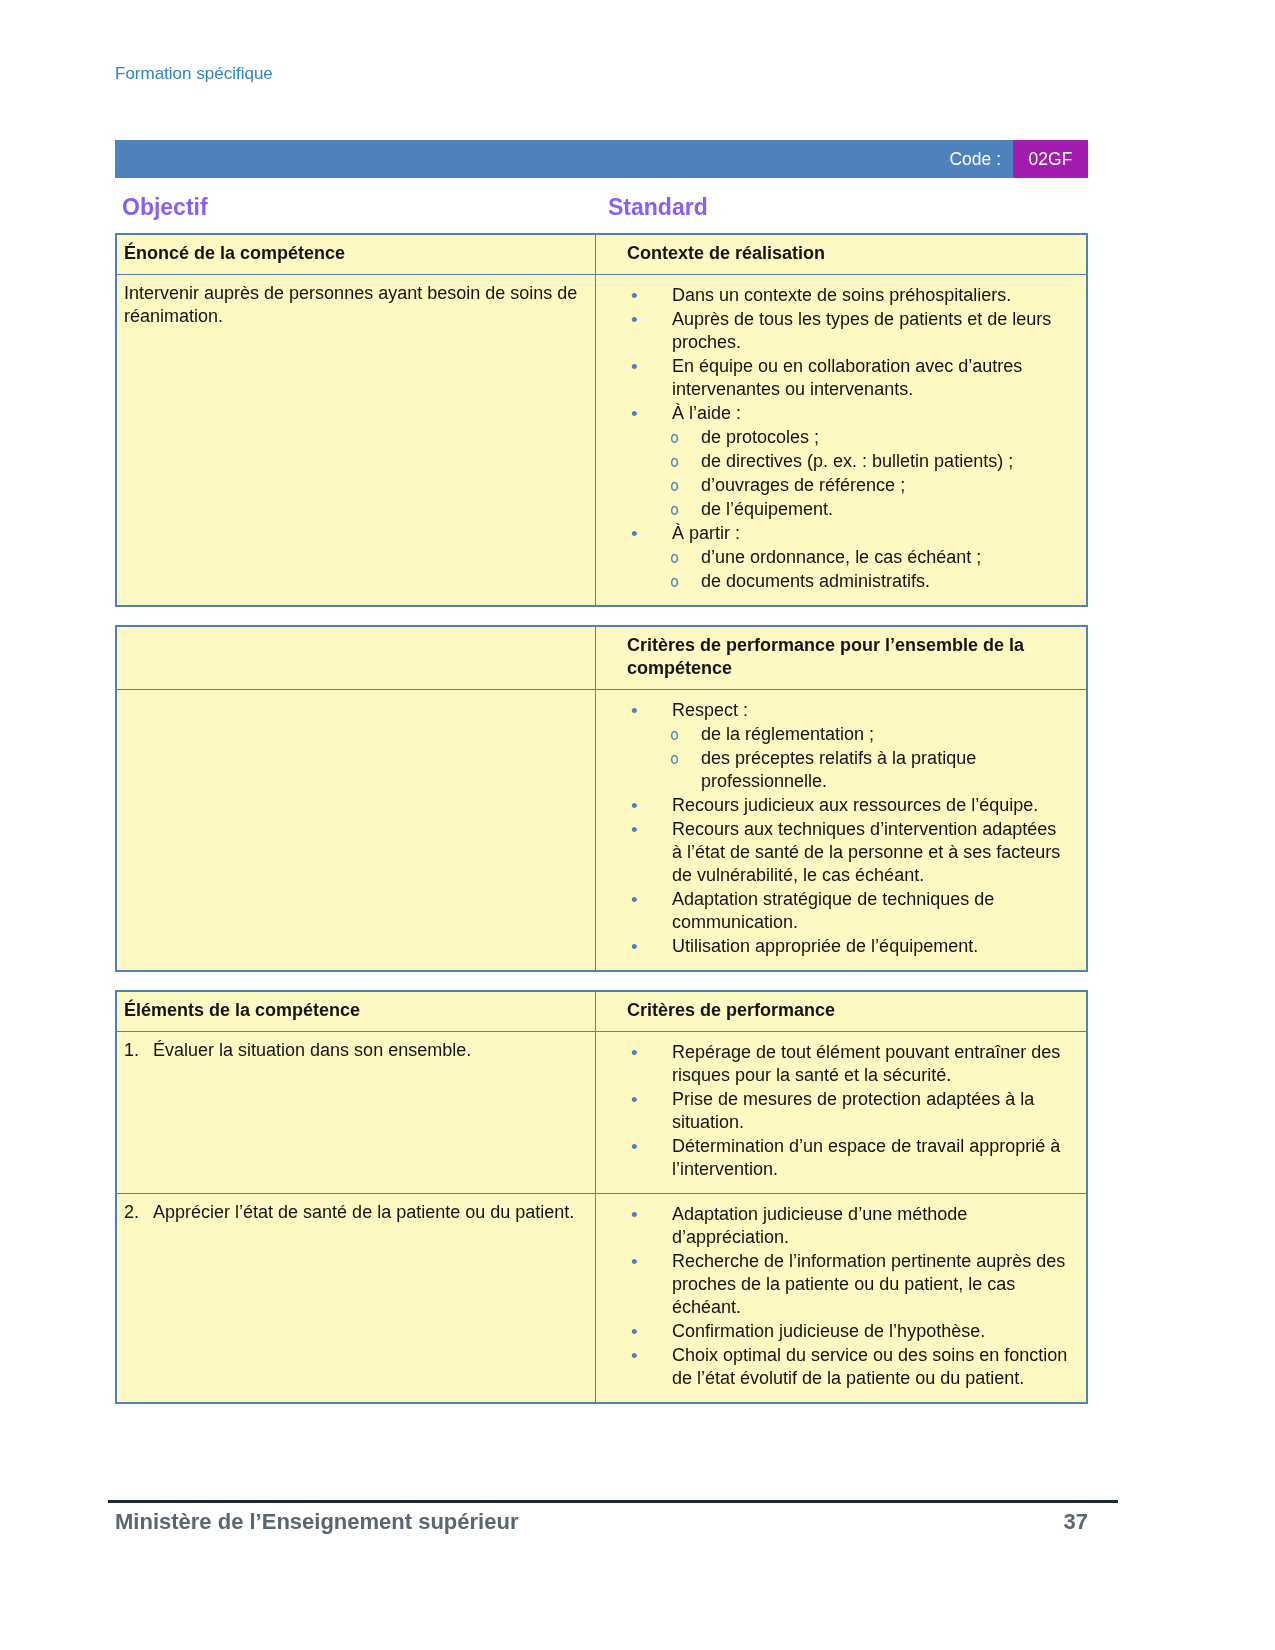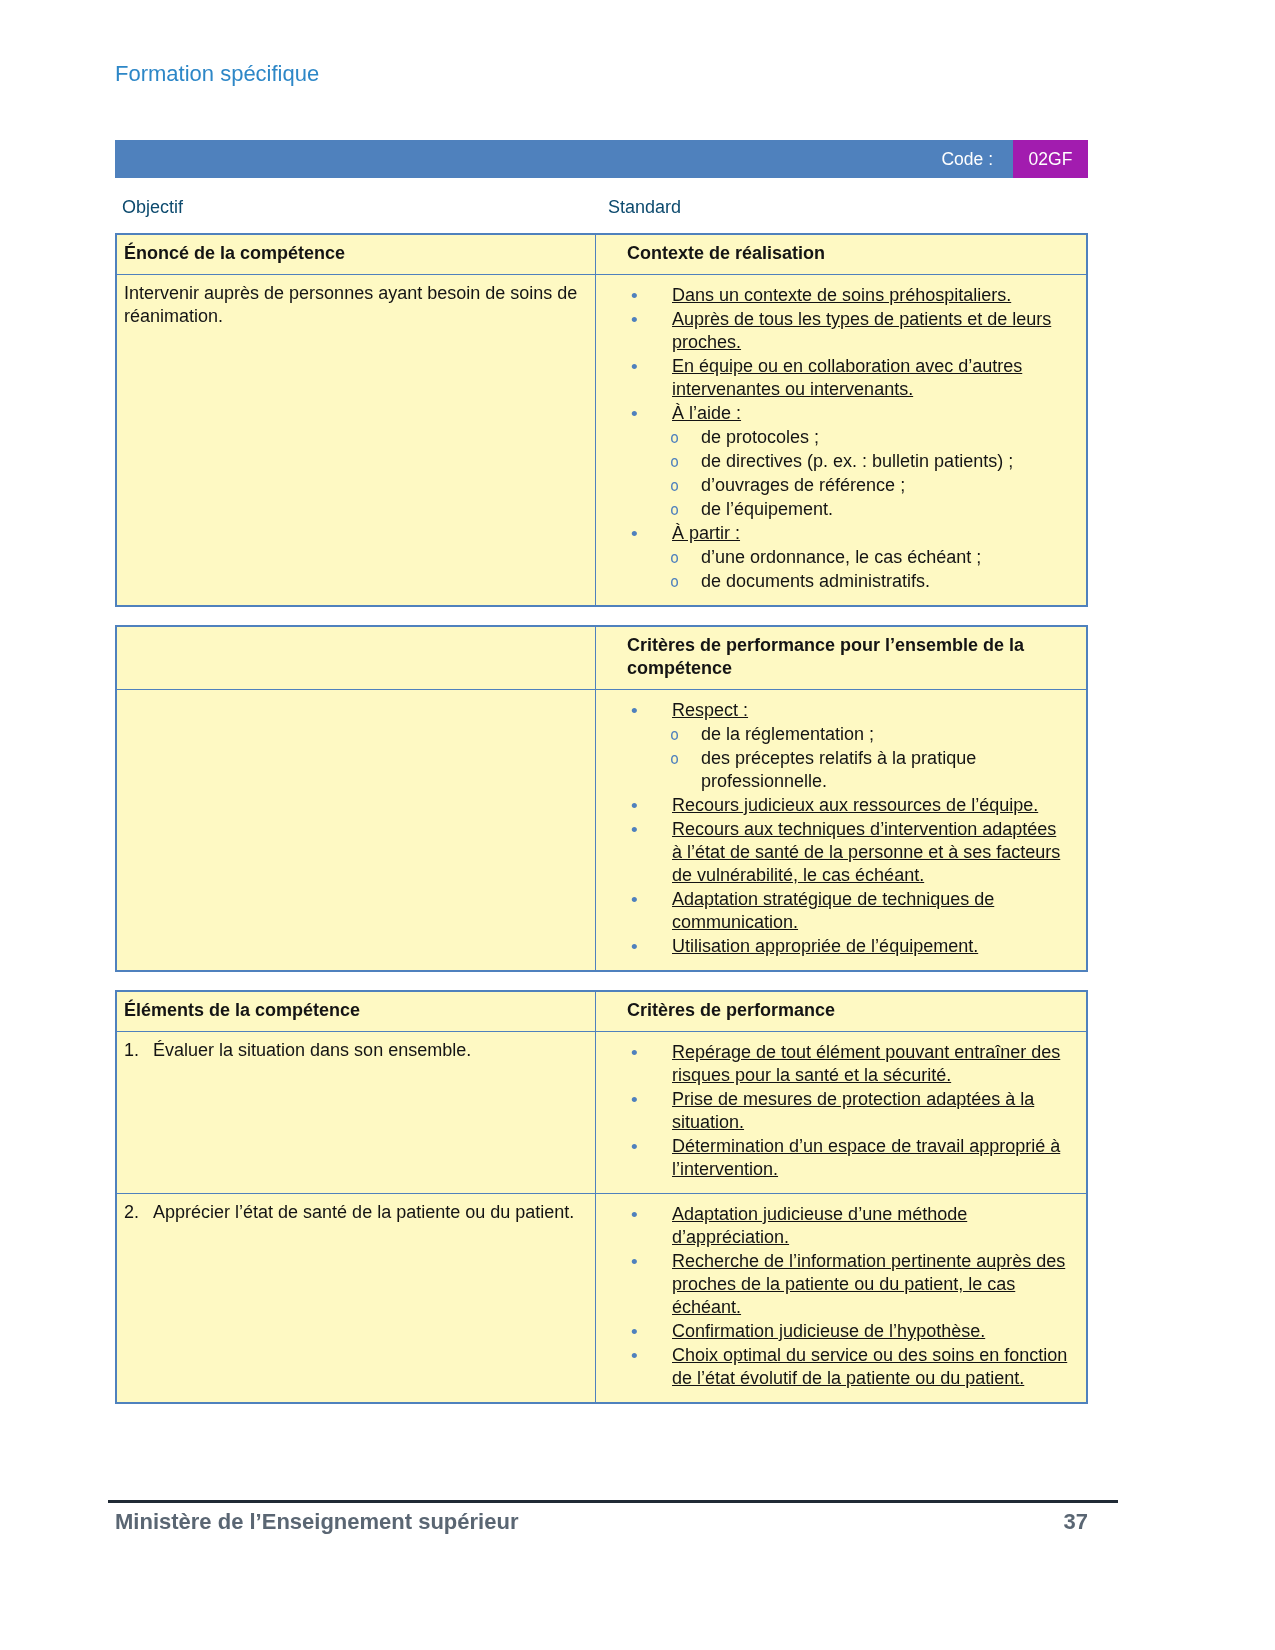--- a/index.html
+++ b/index.html
@@ -9,59 +9,59 @@
     font-family: "Liberation Sans", "DejaVu Sans", sans-serif;
     color: #141414;
     font-size: 18px;
     line-height: 23px;
     position: relative;
   }
   .page { position: absolute; inset: 0; overflow: hidden; }
 
   .running-header {
     position: absolute; left: 115px; top: 62px;
-    font-size: 22px; color: #2d87c7; text-align: center;
+    font-size: 17px; color: #2d87c7; text-align: center;
   }
 
   .content { position: absolute; left: 115px; top: 140px; width: 973px; }
 
   .banner {
     height: 38px; background: #4f81bd; color: #ffffff;
     display: flex; align-items: center; justify-content: flex-end;
     font-size: 17.5px;
   }
-  .code-label { padding-right: 20px; }
+  .code-label { padding-right: 12px; }
   .code-value {
     width: 75px; height: 100%; background: #a21caf;
     display: flex; align-items: center; justify-content: center;
   }
 
   .headings-row { display: grid; grid-template-columns: 480px 1fr; margin-top: 18px; }
-  .headings-row .hd { font-size: 18px; font-weight: normal; color: #0c4a6e; }
+  .headings-row .hd { font-size: 23px; font-weight: bold; color: #8b5cf6; }
   .h-objectif { padding-left: 7px; }
   .h-standard { padding-left: 13px; }
 
   .tbl {
     display: grid; grid-template-columns: 478px 1fr;
     border: 2px solid #4f81bd; margin-top: 14px;
     background: #fef9c3;
   }
   .tbl-2, .tbl-3 { margin-top: 18px; }
 
   .cell { padding: 7px 10px 9px 7px; }
   .cell.right { border-left: 1px solid #4f81bd; padding-left: 31px; padding-right: 16px; }
   .cell.hdr { font-weight: bold; border-bottom: 1px solid #4f81bd; }
   .cell.rowdiv { border-bottom: 1px solid #4f81bd; }
 
   .stmt { margin: 0; }
 
   .blist { list-style: none; margin: 0; padding: 2px 0; }
   .li { position: relative; margin: 0 0 1px 0; }
   .li .txt { display: block; }
-  .l1 { padding-left: 45px; text-decoration: underline; }
+  .l1 { padding-left: 45px; }
   .l1 .mk { position: absolute; left: 4px; top: 0; color: #4f81bd; }
   .l1 .mk::before { content: "\2022"; font-size: 19px; }
   .l2 { padding-left: 74px; }
   .l2 .mk { position: absolute; left: 43px; top: -1px; color: #4f81bd;
             font-family: "DejaVu Sans Mono", monospace; }
   .l2 .mk::before { content: "o"; font-size: 15px; }
 
   .elem { display: flex; margin: 0; }
   .elem .num { width: 29px; flex: 0 0 29px; }
 

